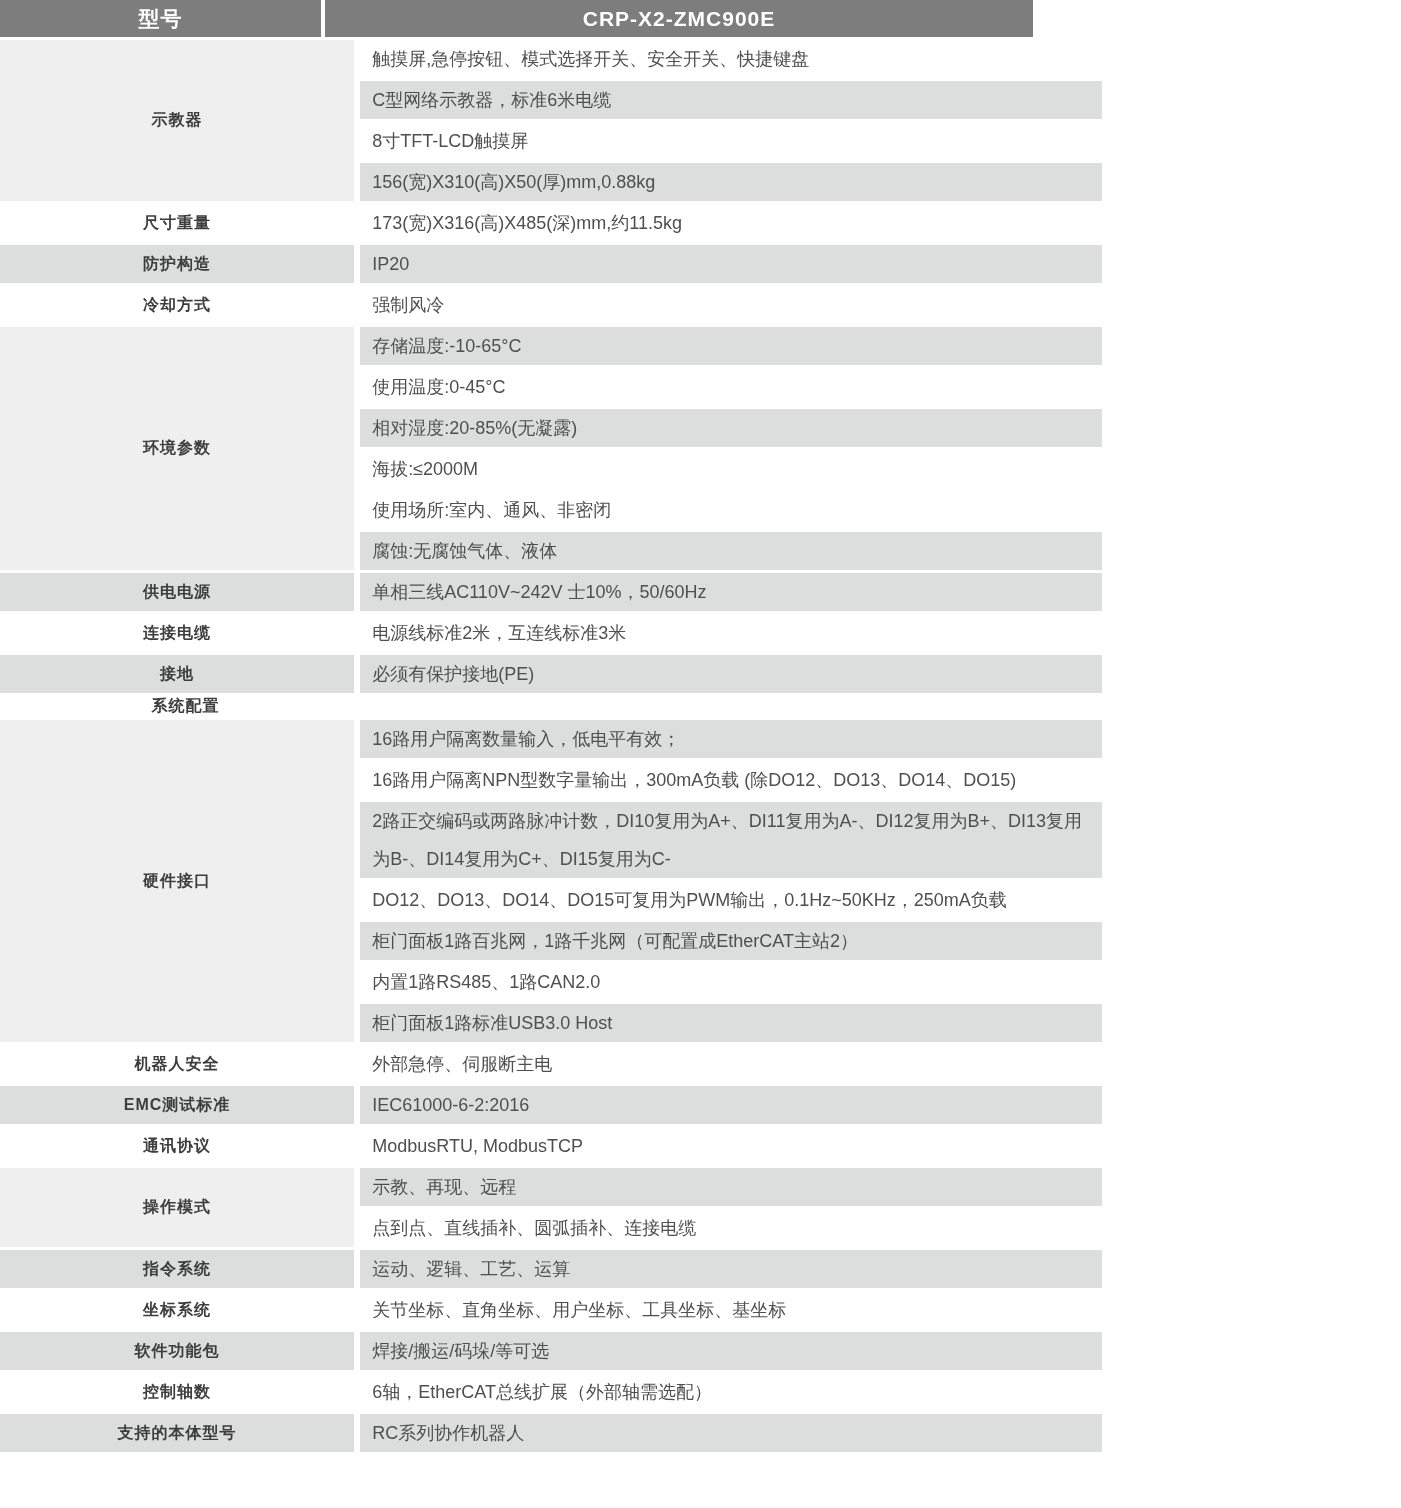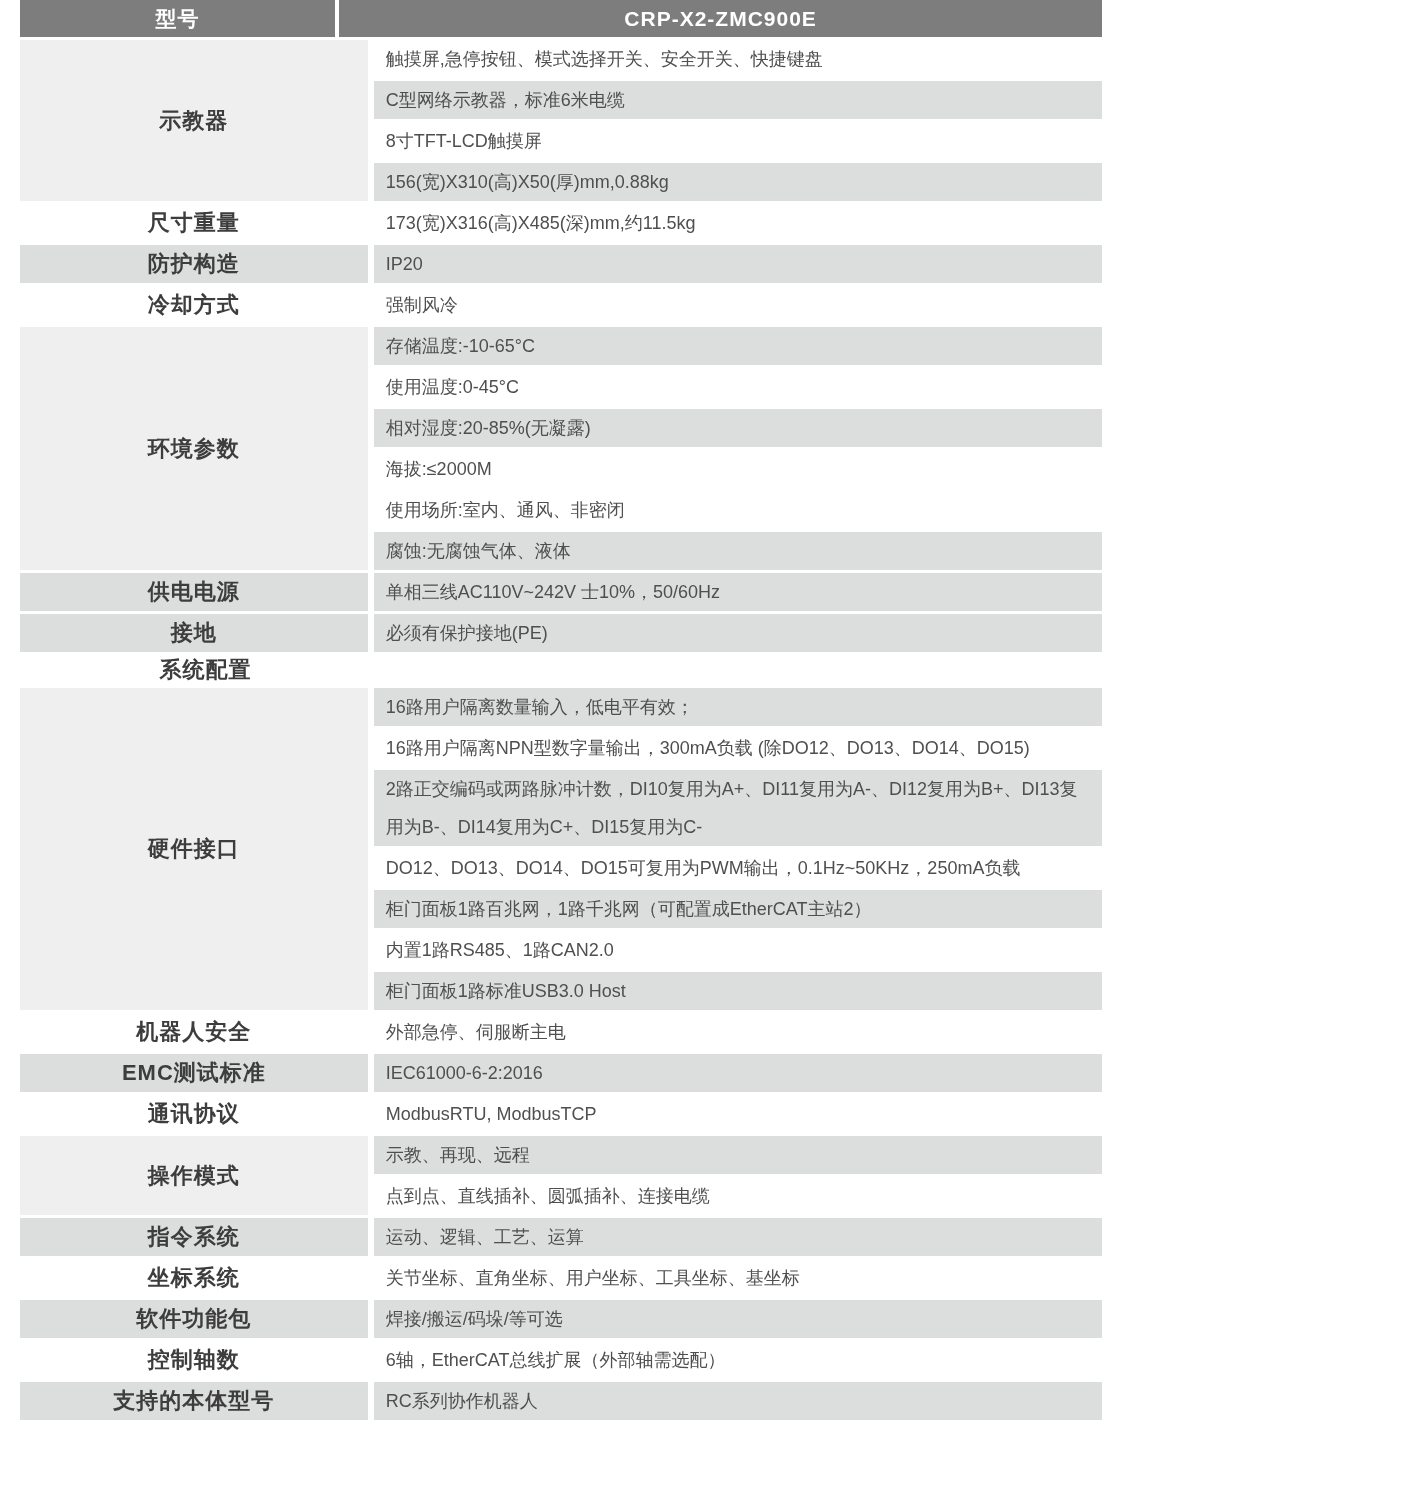--- a/index.html
+++ b/index.html
@@ -14,52 +14,51 @@
   *{margin:0;padding:0;box-sizing:border-box;}
   html,body{background:#ffffff;}
   body{
     font-family:"Liberation Sans","DejaVu Sans",sans-serif;
     width:1401px;
     min-height:1508px;
     position:relative;
   }
   .spec-table{
     width:1102px;
-    padding-left:20px;
   }
   .hdr{
     display:flex;
     height:37px;
     margin-bottom:3px;
   }
   .hdr-cell{
     background:var(--header-bg);
     color:var(--header-text);
     font-weight:bold;
     font-size:21px;
     display:flex;
     align-items:center;
     justify-content:center;
     letter-spacing:1px;
   }
   .hdr-left{width:321px;margin-right:4px;}
-  .hdr-right{width:777px;text-align:right;}
+  .hdr-right{width:708px;text-align:right;}
   .group{
     display:flex;
     margin-bottom:3px;
   }
   .label-cell{
     width:371px;
     margin-right:6px;
     display:flex;
     align-items:center;
     justify-content:center;
     color:var(--label-text);
     font-weight:bold;
-    font-size:22px;
+    font-size:16px;
     letter-spacing:1px;
   }
   .vals{
     width:777px;
     display:flex;
     flex-direction:column;
   }
   .val-cell{
     min-height:38px;
     display:flex;
@@ -151,20 +150,28 @@
       </div>
       <div class="group">
         <div class="label-cell bg-stripe">供电电源</div>
         <div class="vals">
           <div class="val-cell bg-stripe">
             <span>单相三线AC110V~242V 士10%，50/60Hz</span>
           </div>
         </div>
       </div>
       <div class="group">
+        <div class="label-cell bg-white">连接电缆</div>
+        <div class="vals">
+          <div class="val-cell bg-white">
+            <span>电源线标准2米，互连线标准3米</span>
+          </div>
+        </div>
+      </div>
+      <div class="group">
         <div class="label-cell bg-stripe">接地</div>
         <div class="vals">
           <div class="val-cell bg-stripe">
             <span>必须有保护接地(PE)</span>
           </div>
         </div>
       </div>
       <div class="group">
         <div class="label-cell bg-white">系统配置</div>
       </div>

